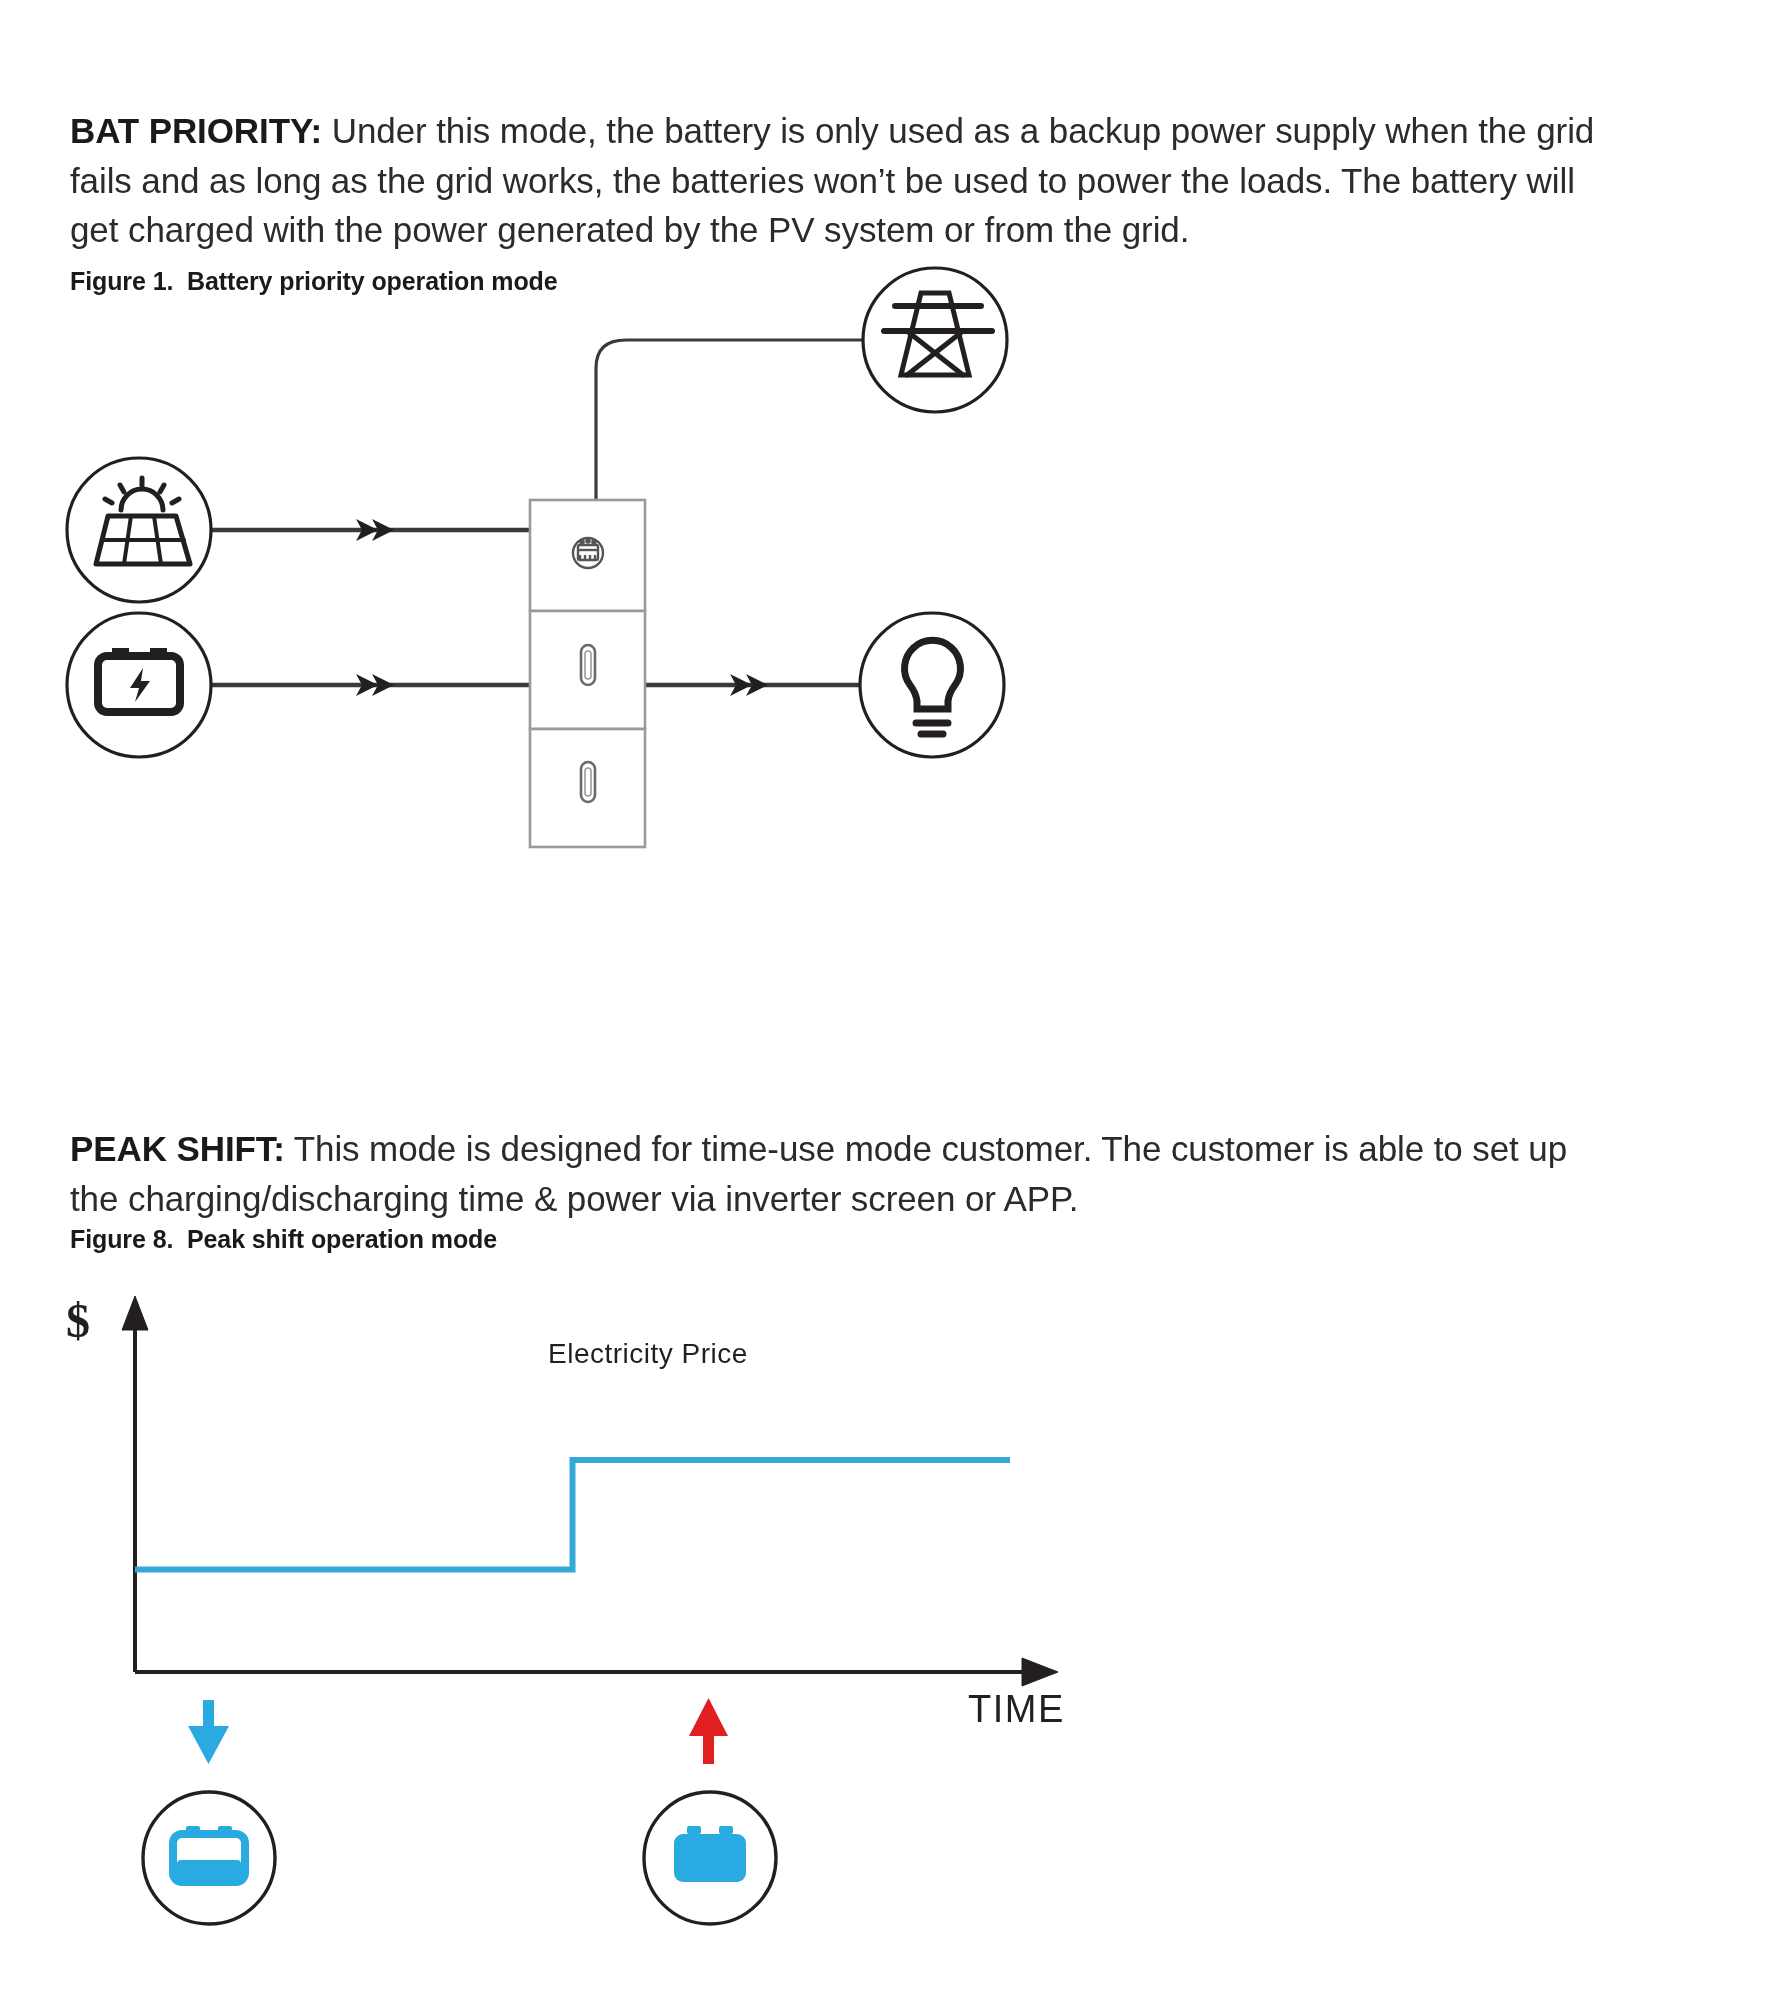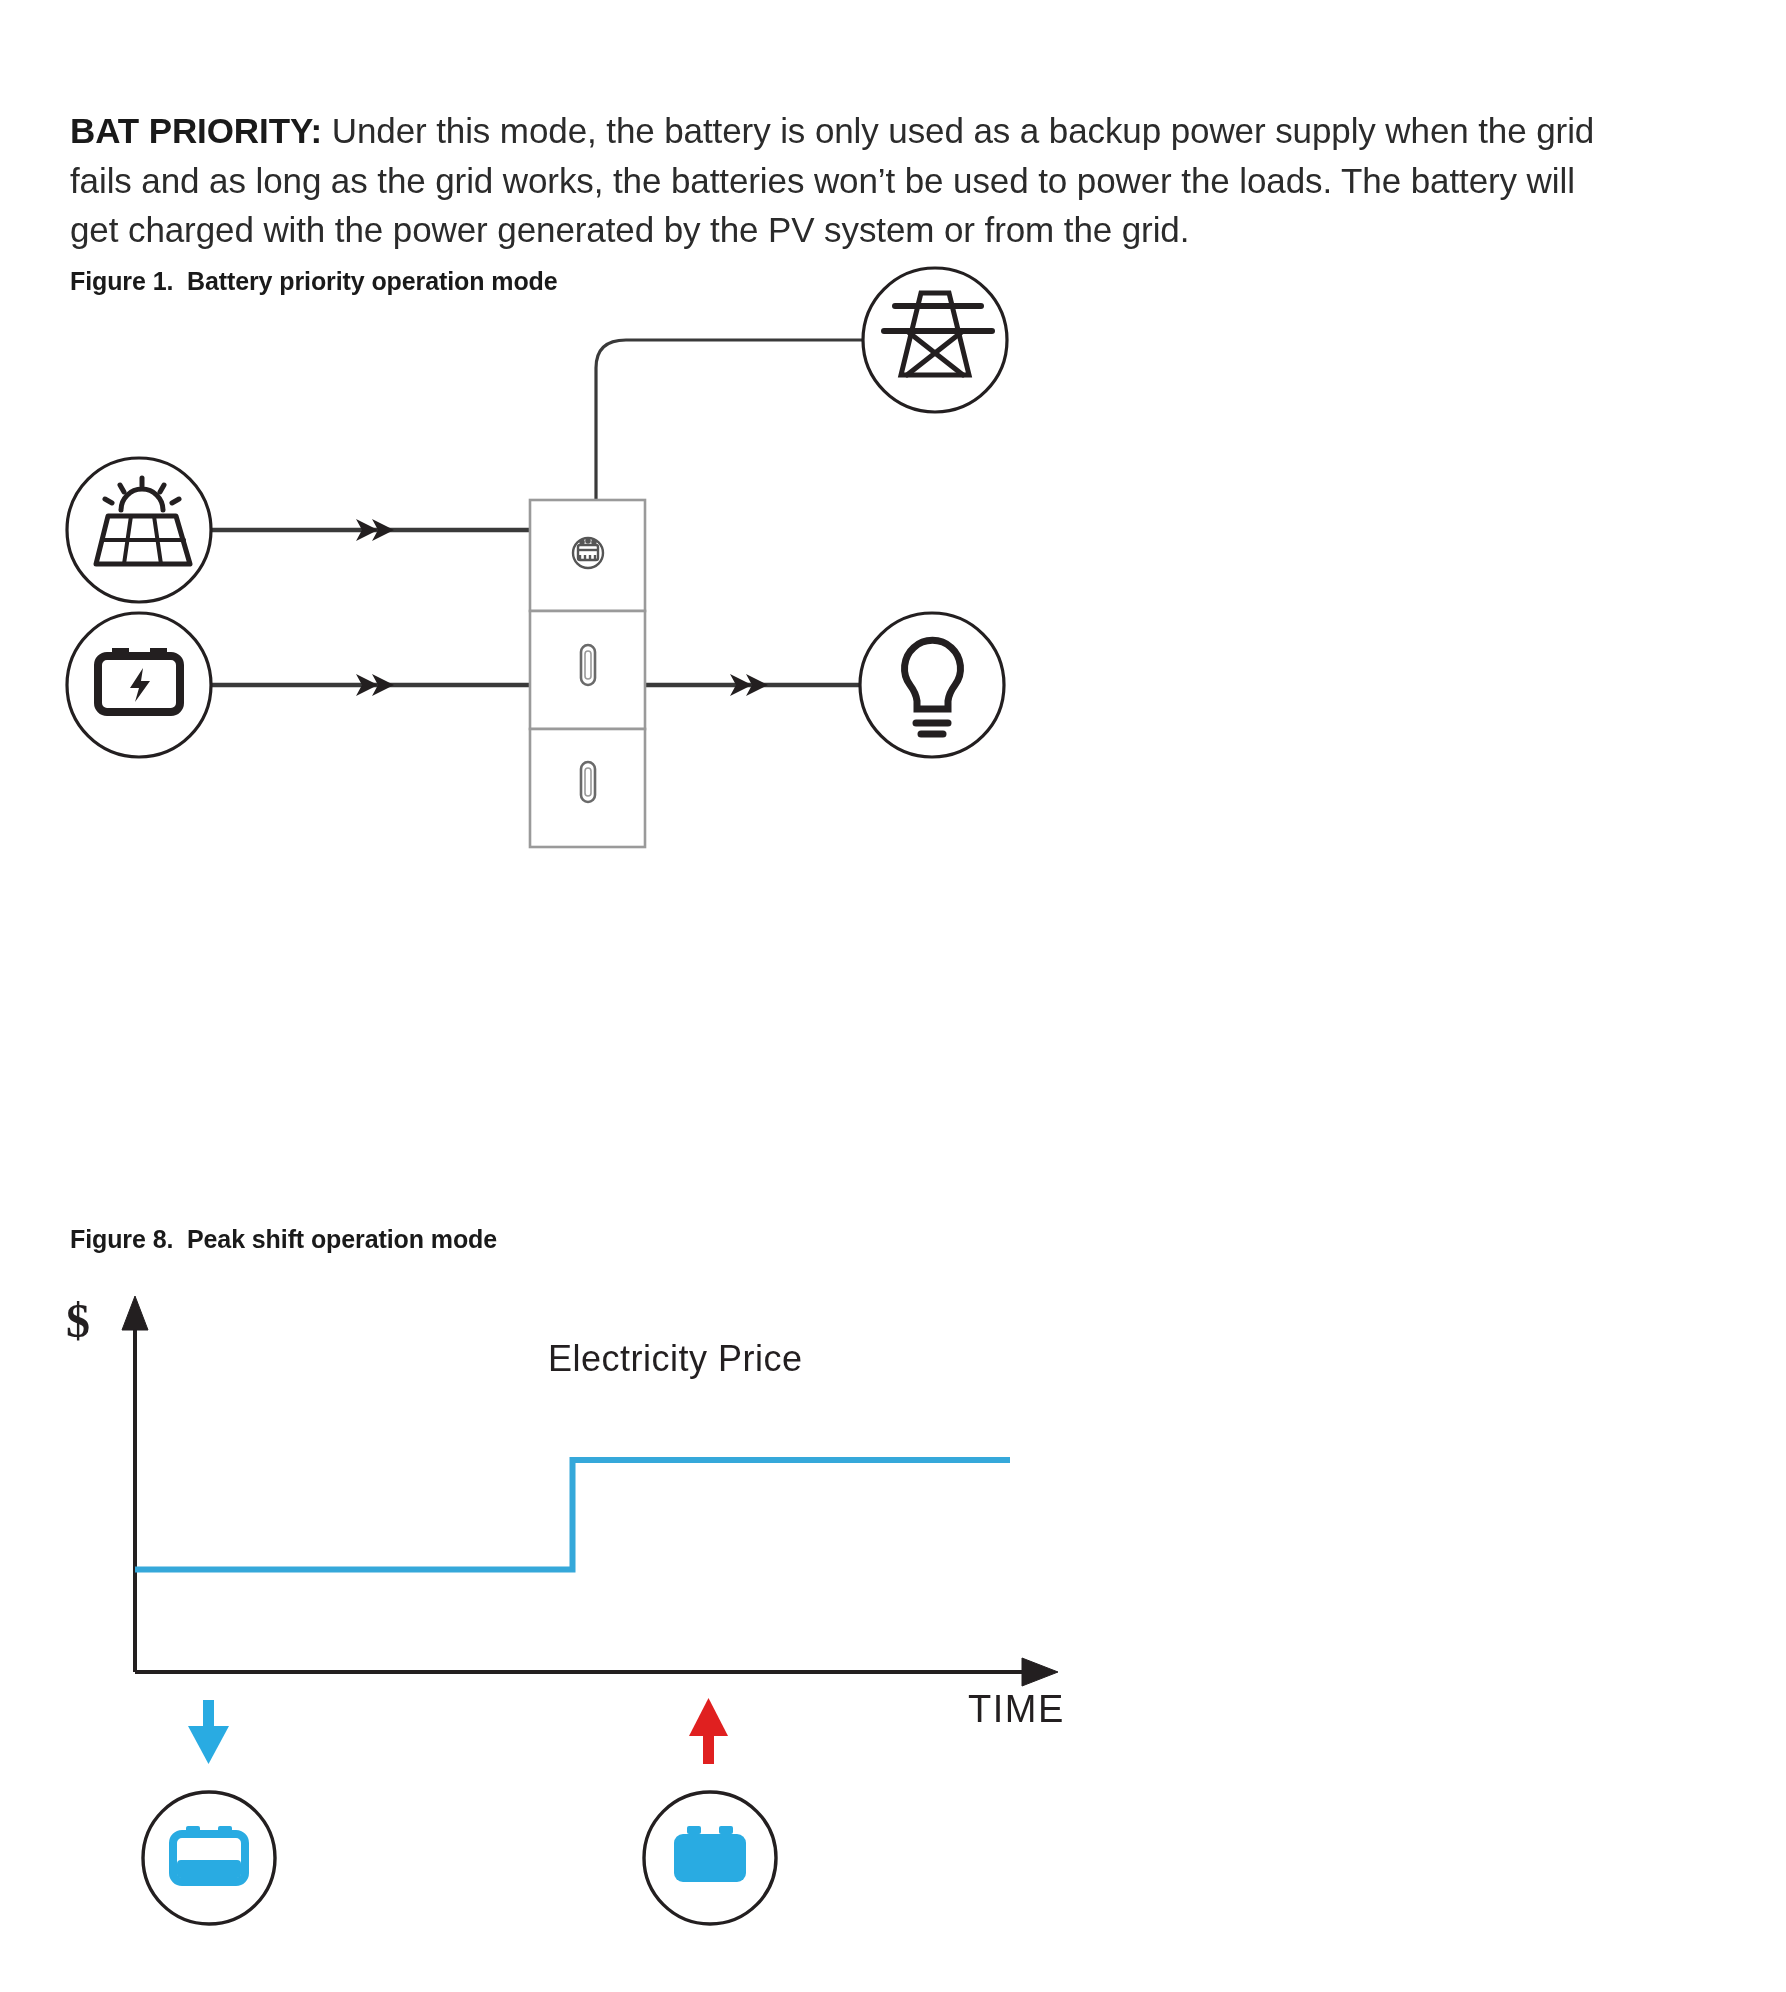--- a/index.html
+++ b/index.html
@@ -73,21 +73,21 @@
     top: 1293px;
     font-size: 48px;
     font-weight: bold;
     font-family: "Liberation Serif", serif;
     color: #231f20;
   }
   .lbl-elec-price {
     position: absolute;
     left: 548px;
     top: 1338px;
-    font-size: 36px;
+    font-size: 28px;
     font-family: "Liberation Sans", sans-serif;
     color: #231f20;
     letter-spacing: 0.5px;
   }
 </style>
 </head>
 <body>
 
 <div class="page">
 
@@ -206,20 +206,23 @@
         <circle cx="932" cy="385" r="72" fill="#fff" stroke="#231f20" stroke-width="3.2"></circle>
         <g stroke="#231f20" fill="none" stroke-width="7" stroke-linecap="round">
           <path d="M910,385 a28,28 0 1 1 45,0 q-6,8 -7,16 l0,8 l-31,0 l0,-8 q-1,-8 -7,-16 Z"></path>
           <line x1="916" y1="423" x2="948" y2="423" stroke-width="7"></line>
           <line x1="921" y1="434" x2="943" y2="434" stroke-width="7"></line>
         </g>
       </g>
     </svg>
   </div>
 
+  <div class="para" id="para-peak-shift">
+    <b>PEAK SHIFT:</b><span> This mode is designed for time-use mode customer. The customer is able to set up the charging/discharging time &amp; power via inverter screen or APP.</span>
+  </div>
 
   <div class="fig-caption" id="caption-fig6">Figure 8.  Peak shift operation mode</div>
 
   <div class="figure" id="figure6">
     <svg id="chart-svg" width="1200" height="700" viewBox="0 0 1200 700" xmlns="http://www.w3.org/2000/svg">
 
       <g stroke="#231f20" fill="#231f20">
         <line x1="135" y1="402" x2="135" y2="50" stroke-width="4"></line>
         <polygon points="135,26 122,60 148,60"></polygon>
         <line x1="135" y1="402" x2="1030" y2="402" stroke-width="4"></line>

